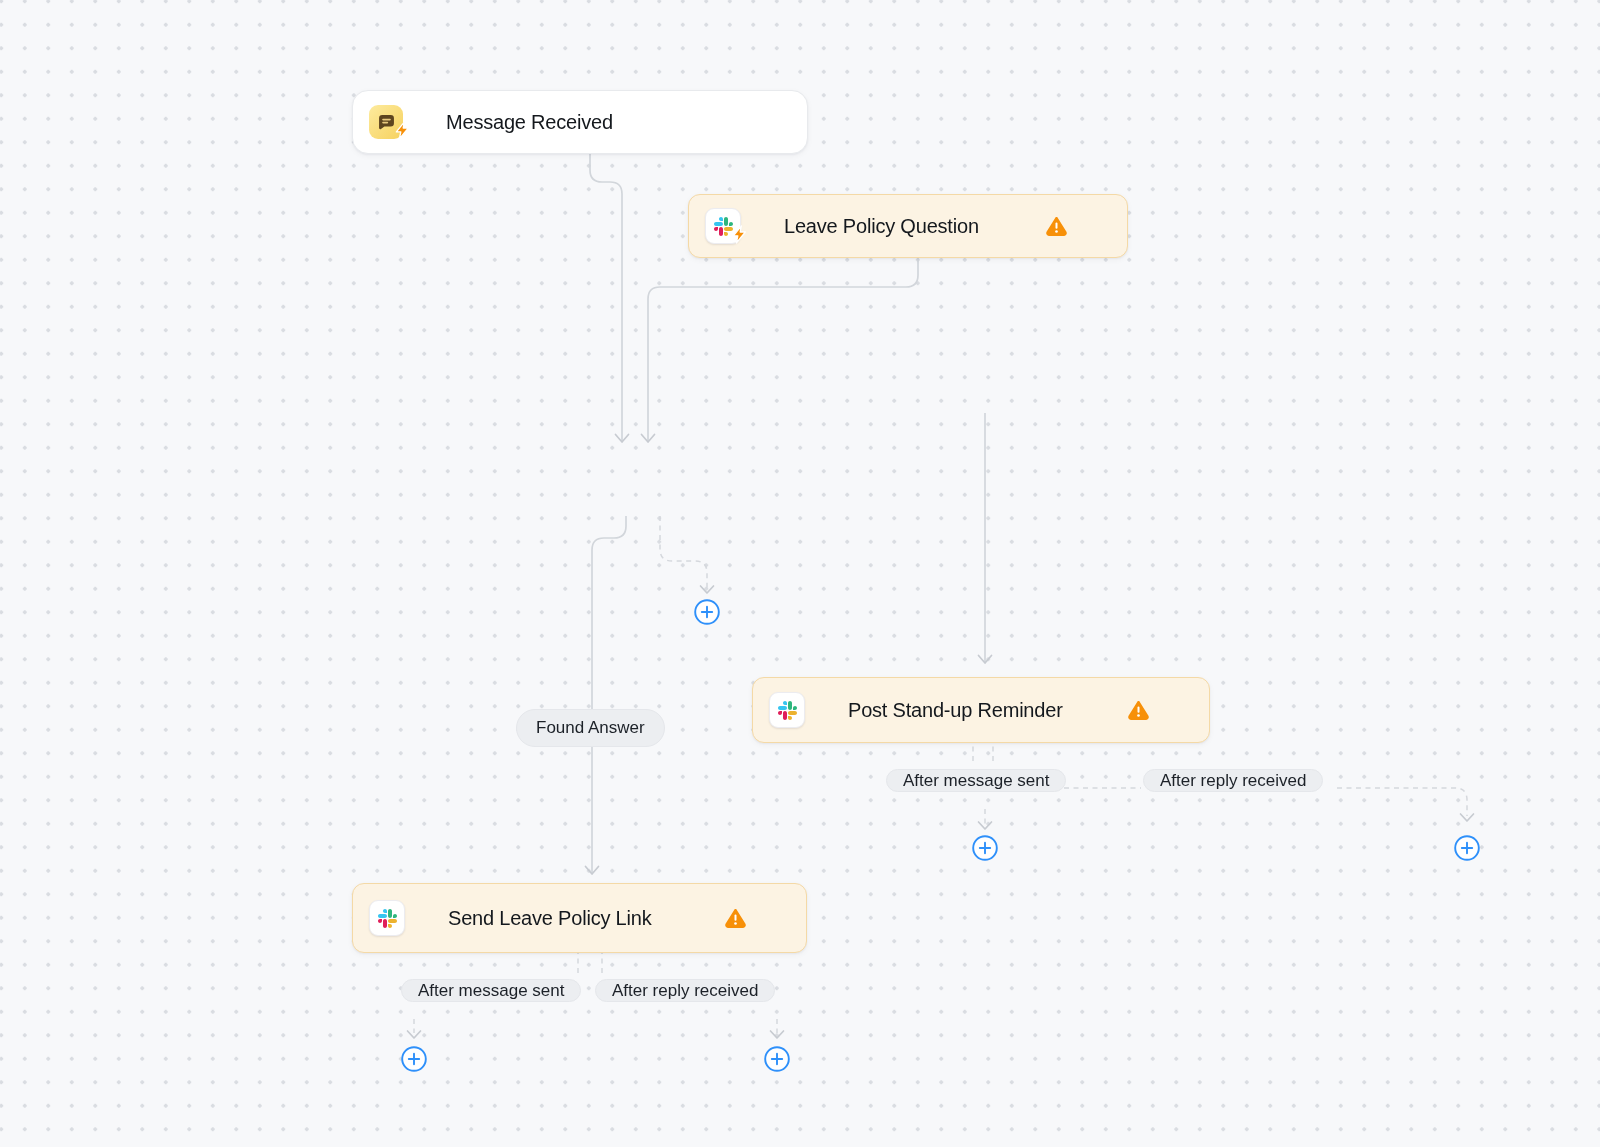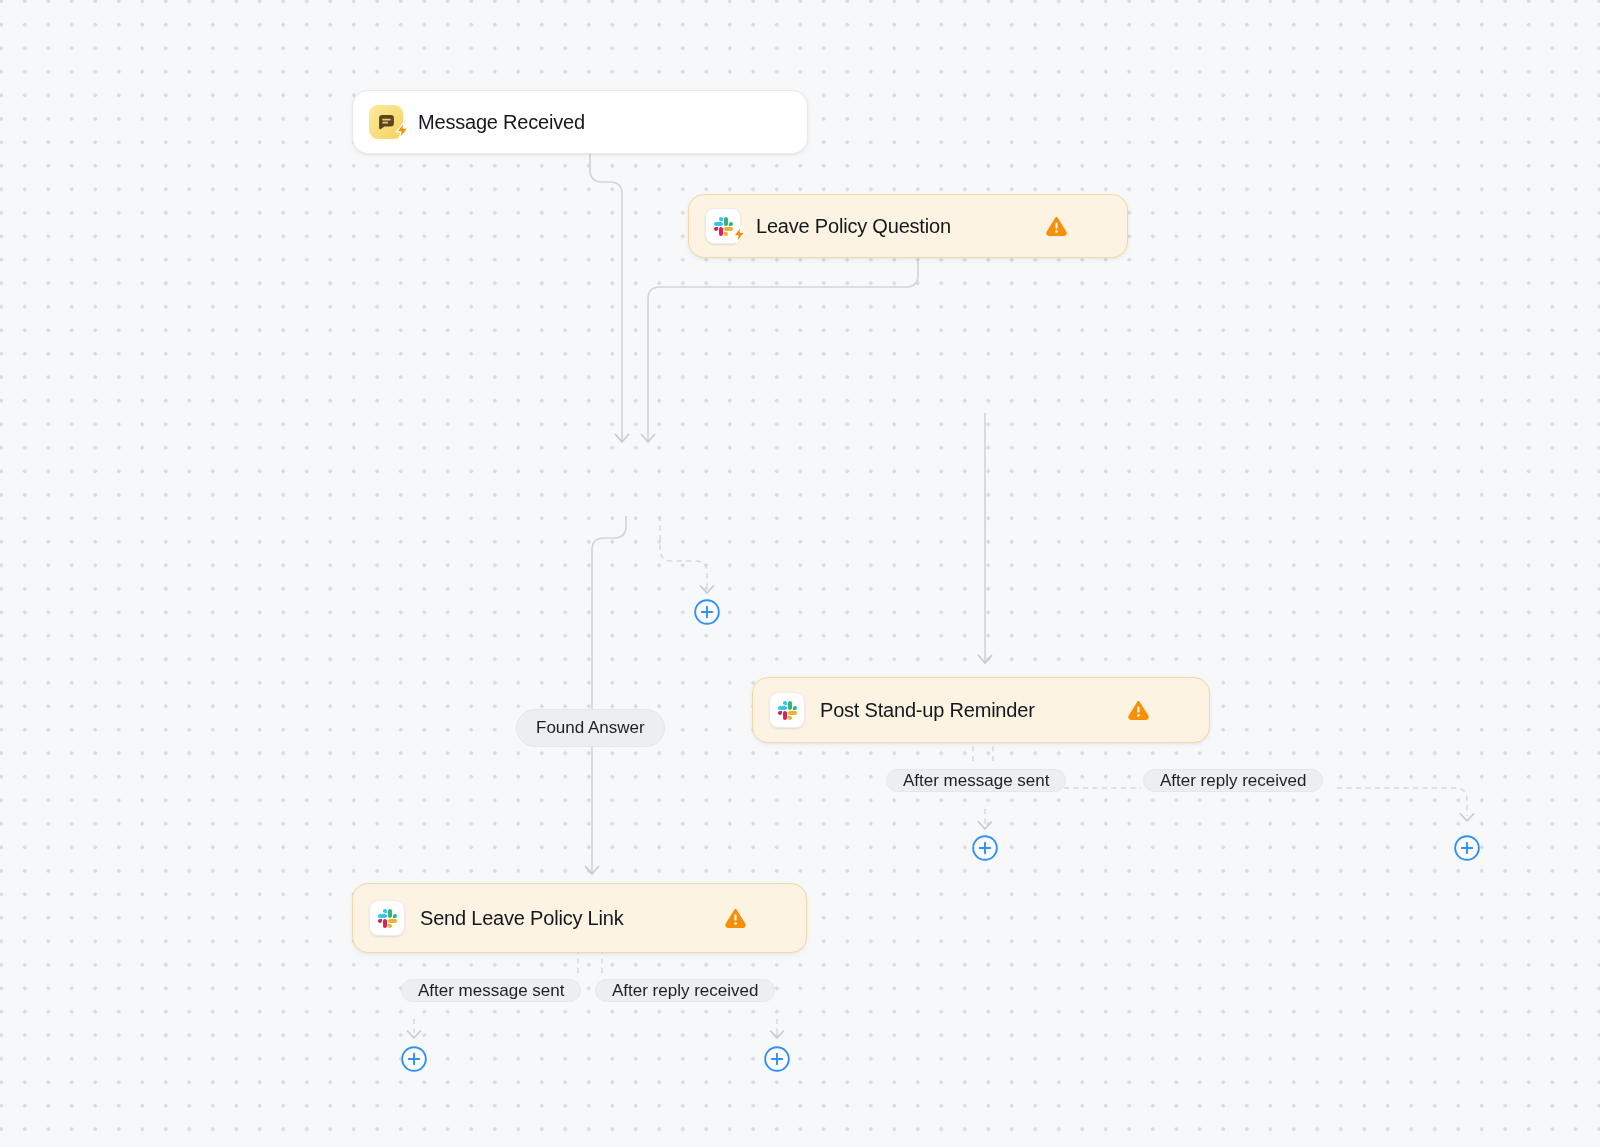--- a/index.html
+++ b/index.html
@@ -9,22 +9,22 @@
     background-color:#f7f8fa;
     background-image:radial-gradient(circle,#d9dce1 1.6px,transparent 1.8px);
     background-size:23.5px 23.5px;background-position:13px 13px;
   }
   .edges{position:absolute;left:0;top:0;width:1600px;height:1147px;pointer-events:none;}
   .node{
     position:absolute;display:flex;align-items:center;gap:15px;padding:0 16px;
     box-sizing:border-box;background:#ffffff;border:1px solid #e8eaed;border-radius:16px;
     box-shadow:0 1px 2px rgba(16,24,40,.05),0 2px 6px rgba(16,24,40,.04);cursor:pointer;
   }
-  .node.warning{background:#fcf3e3;border-color:#f4d9a6;}
-  .nlabel{font-size:20px;font-weight:500;color:#14181d;letter-spacing:-.2px;white-space:nowrap;}
+  .node.warning{background:#fcf3e3;border-color:#f4d9a6;border-radius:12px;}
+  .nlabel{font-size:20px;font-weight:500;color:#14181d;letter-spacing:-.2px;white-space:nowrap;margin-left:28px;}
   .nicon{position:relative;width:34px;height:34px;border-radius:9px;display:flex;align-items:center;justify-content:center;flex:0 0 auto;}
   .tile-yellow{background:linear-gradient(135deg,#fdeb9e,#f6d15e);}
   .tile-slate{background:linear-gradient(135deg,#8d929b,#595e68);}
   .tile-white{background:#fff;border:1px solid #ececf0;box-shadow:0 1px 2px rgba(16,24,40,.10);}
   .tile-lavender{background:#efedfc;}
   .bolt{position:absolute;right:-7px;bottom:-5px;}
   .warn{margin-left:auto;margin-right:44px;display:flex;flex:0 0 auto;}
   .pill{
     position:absolute;display:inline-flex;align-items:center;height:23px;padding:0 16px;
     background:#eceef1;border:1px solid #e5e7eb;border-radius:20px;

